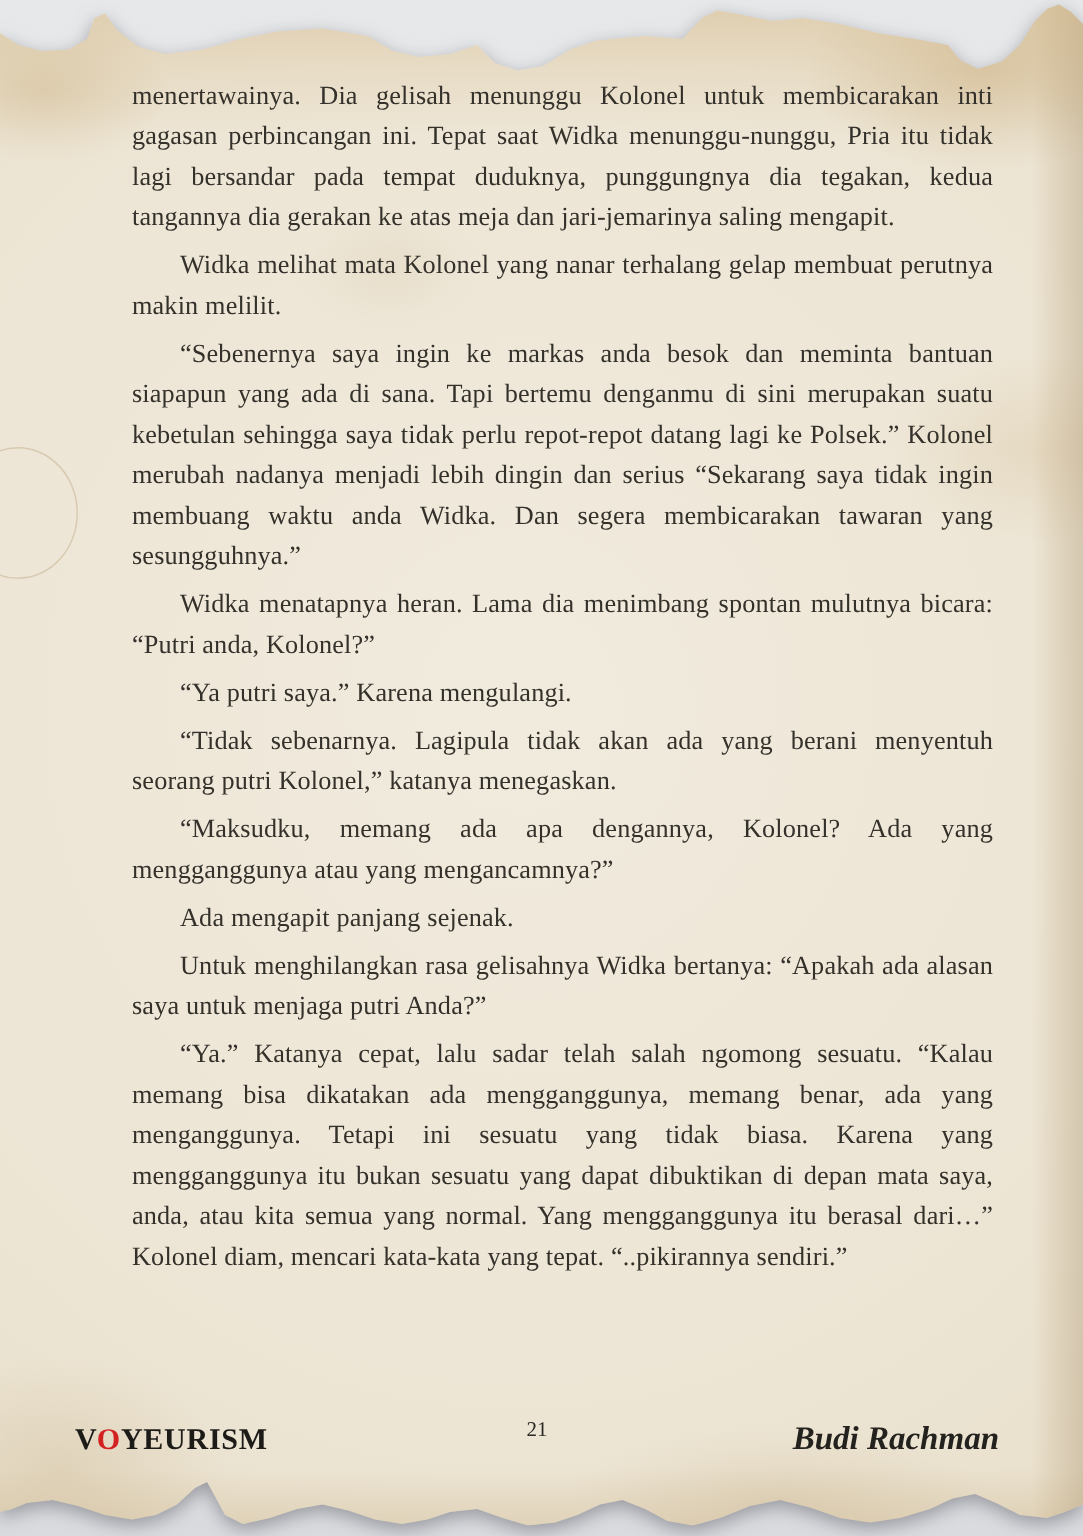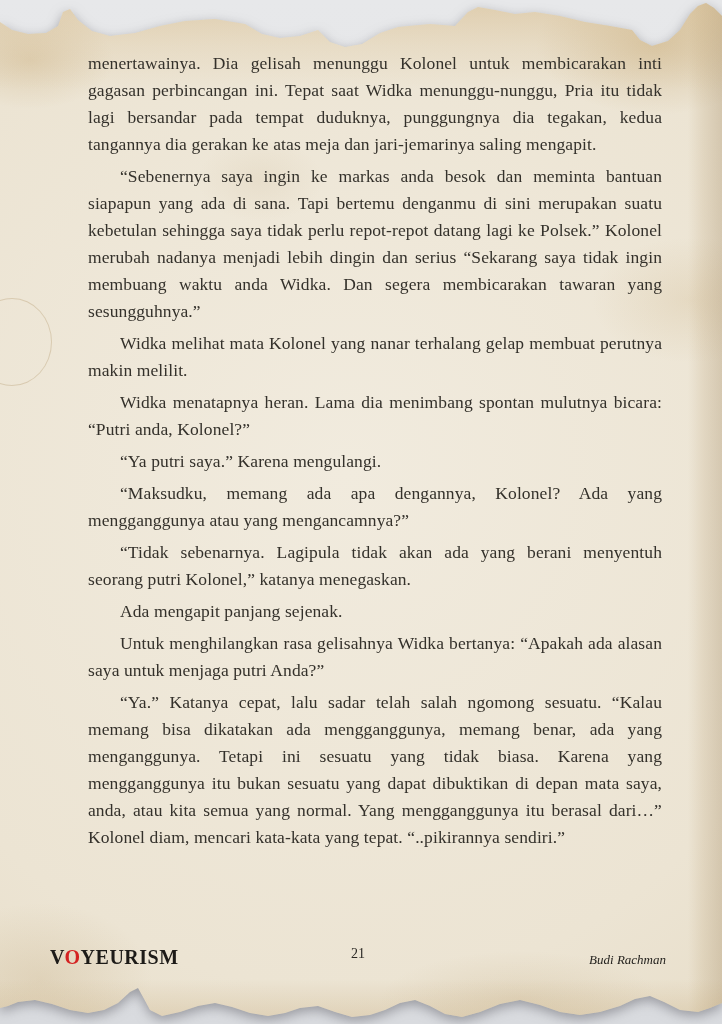--- a/index.html
+++ b/index.html
@@ -110,39 +110,40 @@
     position: absolute;
     left: 0;
     right: 0;
     text-align: center;
     font-size: 14px;
     color: #2b2925;
   }
   .author {
     margin-left: auto;
     font-style: italic;
-    font-size: 13px;
+    font-size: 22px;
     color: #24221e;
+    font-weight: bold;
   }
 </style>
 </head>
 <body>
 
 <div class="stage">
   <div class="paper-wrap">
     <div class="paper">
       <div class="stain-ring"></div>
       <div class="content">
           <p class="para no-indent">menertawainya. Dia gelisah menunggu Kolonel untuk membicarakan inti gagasan perbincangan ini. Tepat saat Widka menunggu-nunggu, Pria itu tidak lagi bersandar pada tempat duduknya, punggungnya dia tegakan, kedua tangannya dia gerakan ke atas meja dan jari-jemarinya saling mengapit.</p>
+          <p class="para">Widka melihat mata Kolonel yang nanar terhalang gelap membuat perutnya makin melilit.</p>
           <p class="para">“Sebenernya saya ingin ke markas anda besok dan meminta bantuan siapapun yang ada di sana. Tapi bertemu denganmu di sini merupakan suatu kebetulan sehingga saya tidak perlu repot-repot datang lagi ke Polsek.” Kolonel merubah nadanya menjadi lebih dingin dan serius “Sekarang saya tidak ingin membuang waktu anda Widka. Dan segera membicarakan tawaran yang sesungguhnya.”</p>
-          <p class="para">Widka melihat mata Kolonel yang nanar terhalang gelap membuat perutnya makin melilit.</p>
           <p class="para">Widka menatapnya heran. Lama dia menimbang spontan mulutnya bicara: “Putri anda, Kolonel?”</p>
           <p class="para">“Ya putri saya.” Karena mengulangi.</p>
+          <p class="para">“Tidak sebenarnya. Lagipula tidak akan ada yang berani menyentuh seorang putri Kolonel,” katanya menegaskan.</p>
           <p class="para">“Maksudku, memang ada apa dengannya, Kolonel? Ada yang mengganggunya atau yang mengancamnya?”</p>
-          <p class="para">“Tidak sebenarnya. Lagipula tidak akan ada yang berani menyentuh seorang putri Kolonel,” katanya menegaskan.</p>
           <p class="para">Ada mengapit panjang sejenak.</p>
           <p class="para">Untuk menghilangkan rasa gelisahnya Widka bertanya: “Apakah ada alasan saya untuk menjaga putri Anda?”</p>
           <p class="para">“Ya.” Katanya cepat, lalu sadar telah salah ngomong sesuatu. “Kalau memang bisa dikatakan ada mengganggunya, memang benar, ada yang menganggunya. Tetapi ini sesuatu yang tidak biasa. Karena yang mengganggunya itu bukan sesuatu yang dapat dibuktikan di depan mata saya, anda, atau kita semua yang normal. Yang mengganggunya itu berasal dari…” Kolonel diam, mencari kata-kata yang tepat. “..pikirannya sendiri.”</p>
         </div>
       <div class="footer">
         <div class="book-title"><span>V</span><span class="red">O</span><span>YEURISM</span></div>
         <div class="page-number">21</div>
         <div class="author">Budi Rachman</div>
       </div>
     </div>

